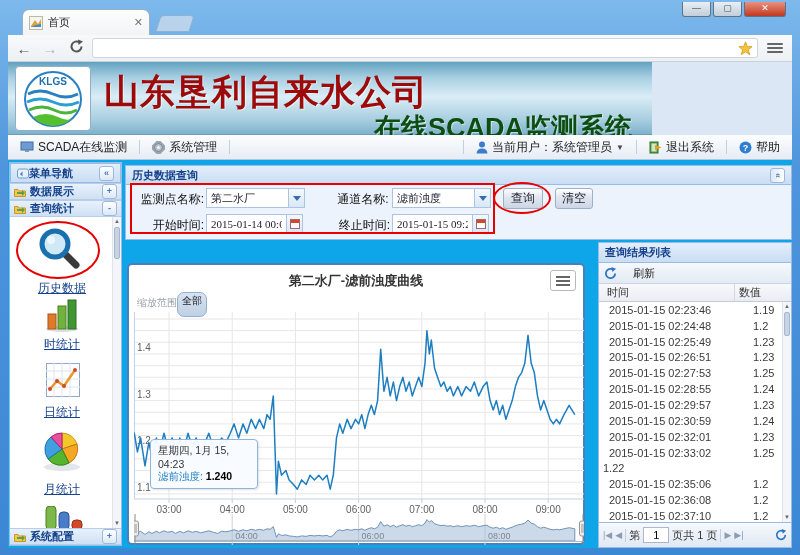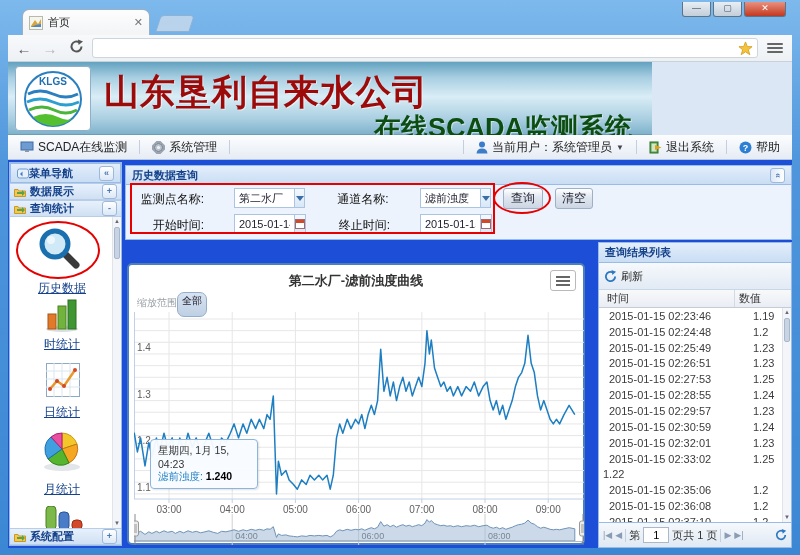--- a/index.html
+++ b/index.html
@@ -30,41 +30,41 @@
   .logo { position:absolute; left:7px; top:4px; width:76px; height:65px; background:#fff; border:1px solid #8fb0c8; border-radius:4px; display:flex; align-items:center; justify-content:center; }
   .banner-company { position:absolute; left:96px; top:7px; font-size:35px; font-weight:bold; color:#9c0a0a; letter-spacing:1px; text-shadow:1px 1px 0 rgba(255,255,255,.5); white-space:nowrap; }
   .banner-system { position:absolute; left:366px; top:48px; font-size:27px; font-weight:bold; color:#0c4d12; text-shadow:1px 1px 0 rgba(255,255,255,.5); white-space:nowrap; }
 
   .menubar { position:absolute; left:0; top:73px; width:784px; height:25px; background:linear-gradient(180deg,#fcfdfe,#e6ecf5); border-bottom:1px solid #b5c6d8; display:flex; align-items:center; padding:0 8px; gap:8px; font-size:12px; color:#222; }
   .menubar .spacer { flex:1; }
   .mitem { display:flex; align-items:center; gap:4px; padding:2px 4px; white-space:nowrap; }
   .msep { width:1px; height:14px; background:#c3cfdd; }
   .caret-down { font-size:8px; color:#445; }
 
-  .body-region { position:absolute; left:0; top:98px; width:784px; height:388px; background:#1d4ed8; }
+  .body-region { position:absolute; left:0; top:98px; width:784px; height:388px; background:#0ea5e9; }
 
   
   .x-hd { height:20px; background:linear-gradient(180deg,#e3eefb,#c9ddf3); border:1px solid #99bbe8; display:flex; align-items:center; padding:0 6px; font-size:11px; font-weight:bold; color:#15428b; }
   .x-tool { margin-left:auto; width:15px; height:15px; background:linear-gradient(180deg,#fff,#dce8f6); border:1px solid #9cb8da; border-radius:3px; color:#4a7ab5; font-size:9px; text-align:center; line-height:13px; }
 
   
   .sidebar { position:absolute; left:1px; top:2px; width:113px; height:384px; border:1px solid #99bbe8; background:#fff; display:flex; flex-direction:column; }
   .side-group { height:17px; background:linear-gradient(180deg,#e8f1fc,#cfe0f3); border-top:1px solid #b7cde8; border-bottom:1px solid #b7cde8; display:flex; align-items:center; gap:4px; padding:0 4px; font-size:11px; font-weight:bold; color:#15428b; }
   .side-content { position:relative; flex:1; background:#fff; overflow:hidden; }
   .side-item-label { position:absolute; left:0; width:104px; text-align:center; font-size:12px; color:#15428b; text-decoration:underline; }
   .vscroll { position:absolute; right:0; top:0; bottom:0; width:9px; background:#f3f5f8; border-left:1px solid #dfe4ea; }
   .vscroll .arr { position:absolute; left:0; width:8px; height:9px; font-size:6px; color:#667; text-align:center; line-height:9px; }
   .vscroll .thumb { position:absolute; left:1px; width:6px; background:#c8d4e4; border:1px solid #a8b8cc; border-radius:2px; }
 
   
   .query-panel { position:absolute; left:117px; top:5px; width:667px; height:75px; }
   .query-body { position:absolute; left:0; top:20px; right:0; bottom:0; background:#edf3fc; border:1px solid #99bbe8; border-top:none; }
   .fld-label { position:absolute; font-size:12px; color:#111; text-align:right; }
   .fld { position:absolute; height:20px; display:flex; }
-  .fld input { flex:1; height:20px; border:1px solid #aac4e2; border-right:none; font-size:11px; color:#223; padding:0 4px; font-family:Liberation Sans, sans-serif; background:#fff; width:60px;margin-left:28px; }
+  .fld input { flex:1; height:20px; border:1px solid #aac4e2; border-right:none; font-size:11px; color:#223; padding:0 4px; font-family:Liberation Serif, serif; background:#fff; width:60px; }
   .trigger { width:17px; height:20px; background:linear-gradient(180deg,#f4f9ff,#d8e7f6); border:1px solid #aac4e2; display:flex; align-items:center; justify-content:center; }
   .trigger .tri { width:0; height:0; border-left:4px solid transparent; border-right:4px solid transparent; border-top:5px solid #3a6ea8; }
   .cal-glyph { width:10px; height:10px; background:#fff; border:1px solid #a66; position:relative; }
   .cal-glyph::before { content:""; position:absolute; left:0; top:0; right:0; height:3px; background:#d2492a; }
   .btn { position:absolute; height:21px; background:linear-gradient(180deg,#ffffff,#dfe6ef 45%,#ccd6e3); border:1px solid #9cb0c8; border-radius:3px; font-size:12px; color:#223; text-align:center; line-height:19px; }
   .annot { position:absolute; border:2px solid #e60000; pointer-events:none; }
   .annot.ellipse { border-radius:50%; }
 
   
   .curve-hd { position:absolute; left:117px; top:82px; width:466px; }
@@ -75,21 +75,21 @@
   .range-label { position:absolute; left:8px; top:31px; font-size:10px; color:#9aa0a6; }
   .range-btn { position:absolute; left:48px; top:27px; width:30px; height:25px; background:linear-gradient(180deg,#d8e3f0,#bfd0e4); border:1px solid #93aecb; border-radius:7px; font-size:10px; color:#223; text-align:center; line-height:15px; }
   .plot-svg { position:absolute; left:5px; top:47px; }
   .nav-svg { position:absolute; left:5px; top:249px; }
   .chart-tooltip { position:absolute; left:21px; top:138px; width:108px; background:rgba(248,251,255,.96); border:1px solid #8cb4dd; border-radius:4px; padding:4px 7px; font-size:10.5px; color:#333; box-shadow:1px 1px 2px rgba(0,0,0,.12);margin-top:36px; }
   .tt-series { color:#1d7ec2; }
   .tt-val { font-weight:bold; color:#000; }
 
   
   .results-panel { position:absolute; left:590px; top:82px; width:194px; height:306px; background:#fff; border:1px solid #99bbe8; display:flex; flex-direction:column; }
-  .res-toolbar { height:27px; background:linear-gradient(180deg,#f6f9fc,#e2eaf4); border-bottom:1px solid #c7d6e8; display:flex; align-items:center; gap:4px; padding:0 5px; font-size:11px; color:#222; }
+  .res-toolbar { height:21px; background:linear-gradient(180deg,#f6f9fc,#e2eaf4); border-bottom:1px solid #c7d6e8; display:flex; align-items:center; gap:16px; padding:0 5px; font-size:11px; color:#222; }
   .res-colhdr { height:18px; background:linear-gradient(180deg,#f8f9fb,#e9edf3); border-bottom:1px solid #c5ccd6; display:flex; font-size:11px; color:#333; }
   .res-colhdr .c1 { width:136px; padding-left:8px; border-right:1px solid #d4dae2; line-height:17px; }
   .res-colhdr .c2 { width:34px; padding-left:4px; line-height:17px; }
   .res-rows { position:relative; flex:1; overflow:hidden; font-size:11px; color:#3b3b3b; }
   .trow { display:flex; height:15.85px; align-items:center; }
   .trow .c1 { width:150px; padding-left:10px; white-space:nowrap; }
   .trow .c2 { width:32px; padding-left:4px; }
   .res-pager { height:25px; border-top:1px solid #99bbe8; background:linear-gradient(180deg,#f6f9fc,#dfe8f3); display:flex; align-items:center; gap:3px; padding:0 4px; font-size:11px; color:#333; }
   .pgbtn { color:#8a9cb4; font-size:9px; }
   .pg-input { width:26px; height:16px; border:1px solid #aab8c8; font-size:11px; text-align:center; font-family:"Liberation Sans",sans-serif; }

